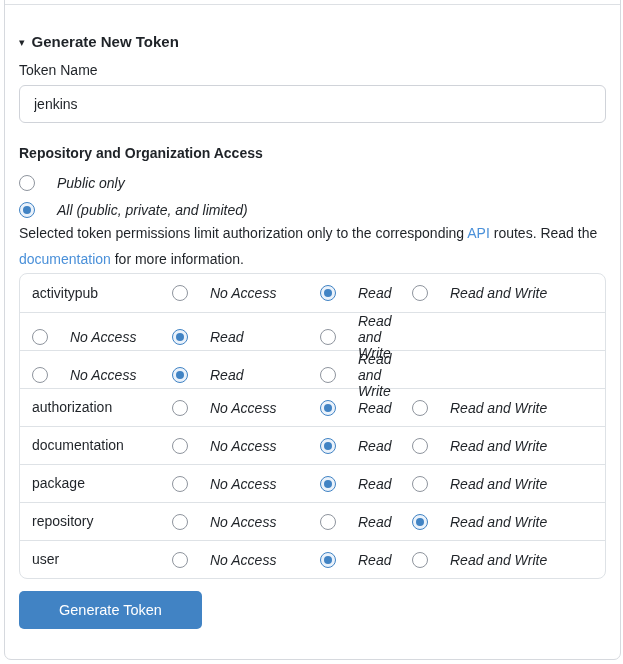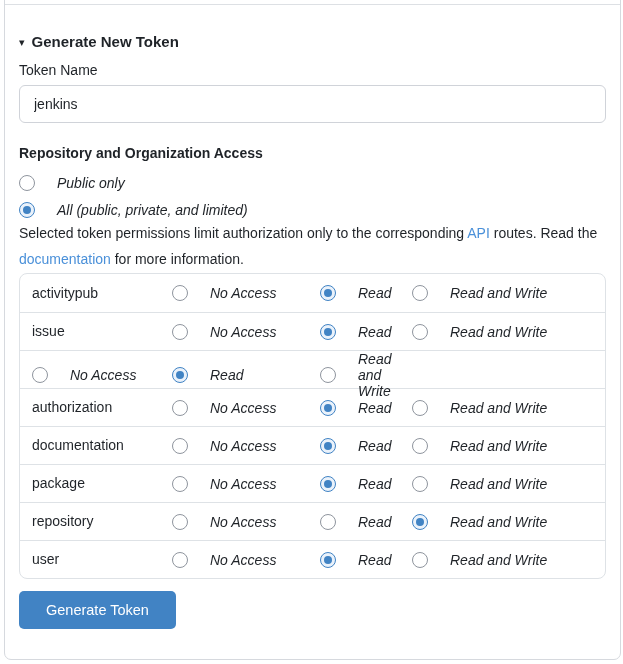--- a/index.html
+++ b/index.html
@@ -52,21 +52,21 @@
     margin-top:1px;border:1px solid var(--table-border);border-radius:8px;
     background:#fff;overflow:hidden;
   }
   .scope-row{
     display:grid;grid-template-columns:140px 148px 92px auto;
     align-items:center;height:38px;padding-left:12px;
   }
   .scope-row + .scope-row{border-top:1px solid var(--table-border);}
   .scope-name{line-height:19px;}
   .submit-btn{
-    margin-top:12px;height:38px;padding:0 27px;border:none;border-radius:5px;
+    margin-top:12px;height:38px;padding:0 40px;border:none;border-radius:5px;
     background:var(--accent);color:#fff;font-size:14.5px;font-family:inherit;
     cursor:pointer;display:inline-block;
   }
 </style>
 </head>
 <body>
 
 <div class="panel">
   <div class="panel-top"></div>
 
@@ -103,21 +103,20 @@
     <label class="opt">
       <span class="radio checked"></span>
       <span class="opt-label">Read</span>
     </label>
     <label class="opt">
       <span class="radio"></span>
       <span class="opt-label">Read and Write</span>
     </label>
   </div>
         <div class="scope-row">
-    <div class="scope-name">issue</div>
     <label class="opt">
       <span class="radio"></span>
       <span class="opt-label">No Access</span>
     </label>
     <label class="opt">
       <span class="radio checked"></span>
       <span class="opt-label">Read</span>
     </label>
     <label class="opt">
       <span class="radio"></span>

